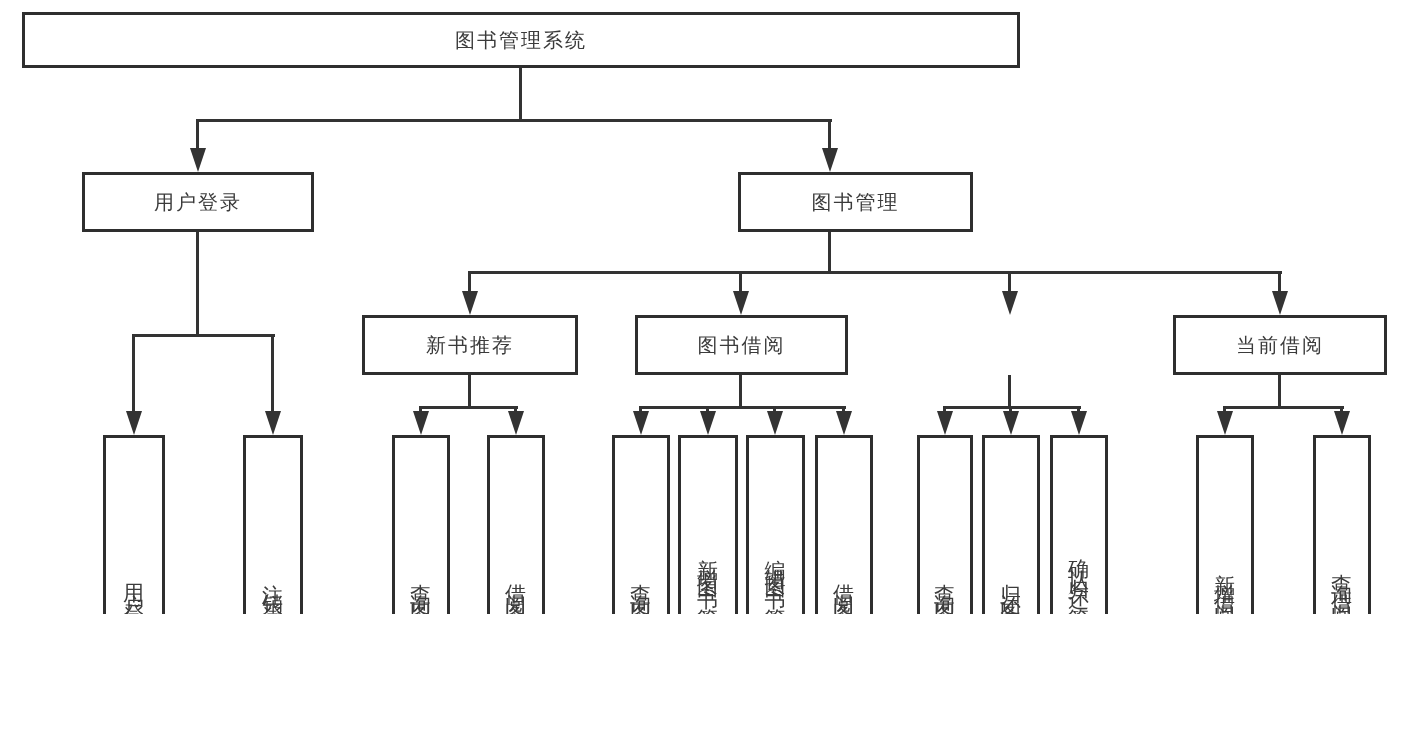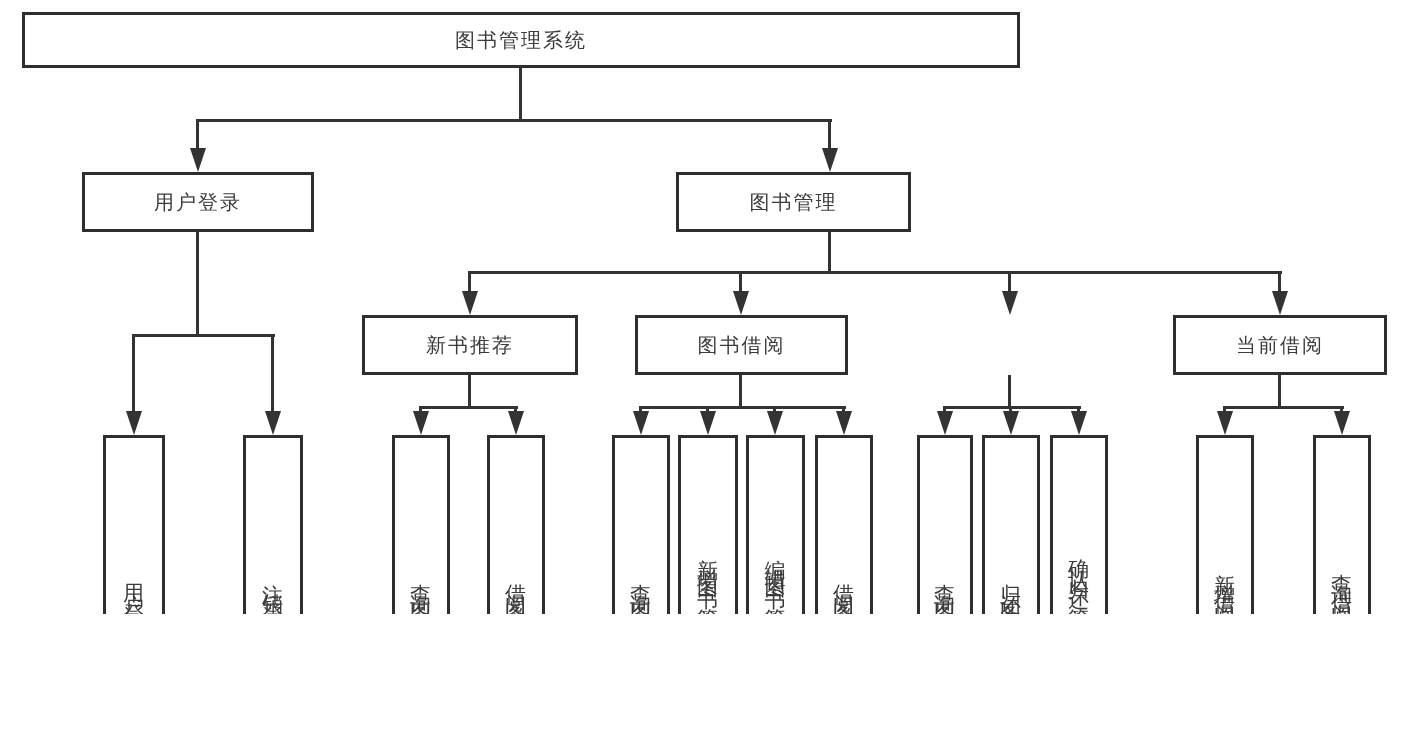--- a/index.html
+++ b/index.html
@@ -116,21 +116,21 @@
   <div class="vl" style="left:1340px;top:406px;height:8px"></div>
   <div class="arrow" style="left:1334px;top:411px"></div>
 
   <div class="box h" style="left:22px;top:12px;width:998px;height:56px">
     <span>图书管理系统</span>
   </div>
 
   <div class="box h" style="left:82px;top:172px;width:232px;height:60px">
     <span>用户登录</span>
   </div>
-  <div class="box h" style="left:676px;top:172px;width:235px;height:60px">
+  <div class="box h" style="left:738px;top:172px;width:235px;height:60px">
     <span>图书管理</span>
   </div>
 
   <div class="box h" style="left:362px;top:315px;width:216px;height:60px">
     <span>新书推荐</span>
   </div>
   <div class="box h" style="left:635px;top:315px;width:213px;height:60px">
     <span>图书借阅</span>
   </div>
   <div class="box h" style="left:1173px;top:315px;width:214px;height:60px">

